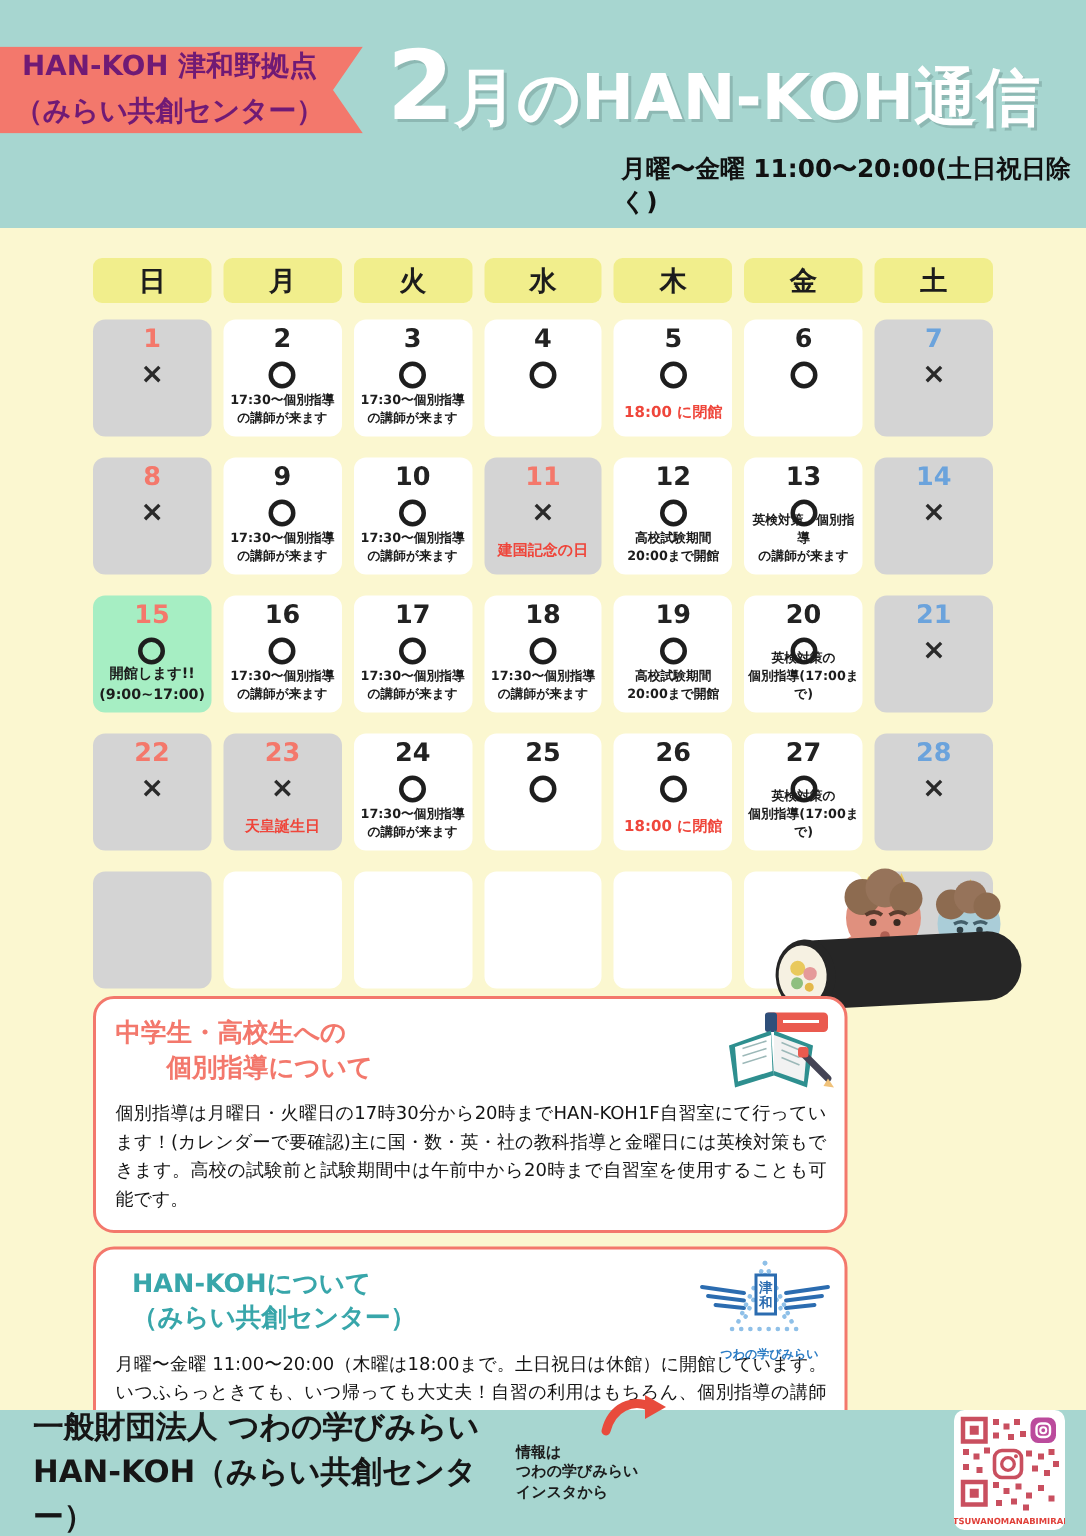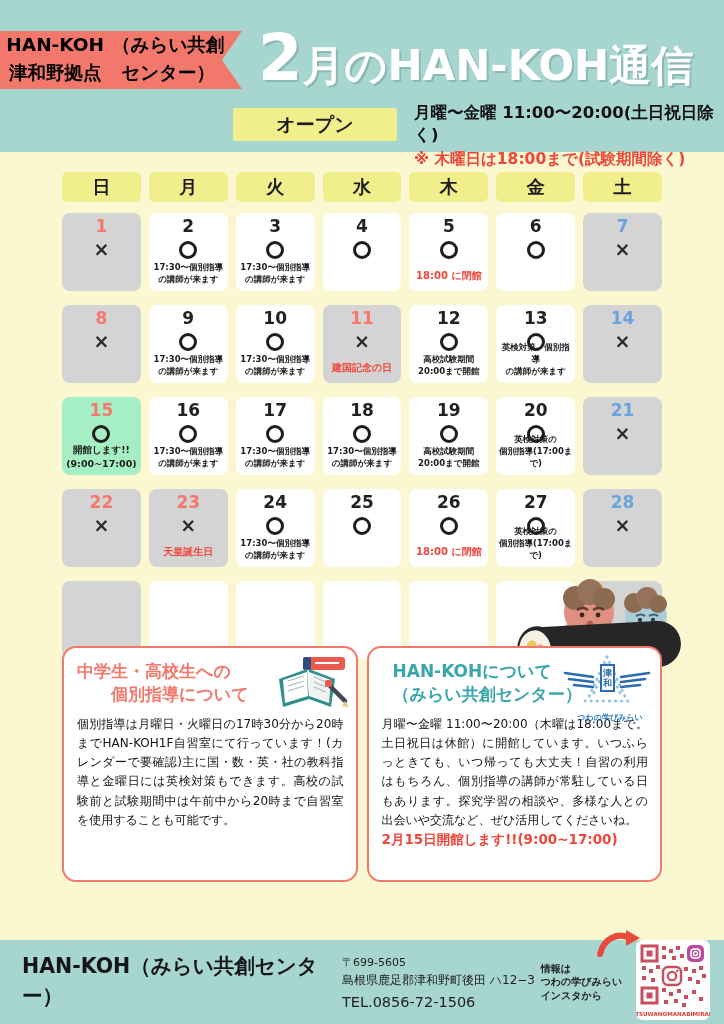--- a/index.html
+++ b/index.html
@@ -4,22 +4,22 @@
 <style>
   * { margin:0; padding:0; box-sizing:border-box; }
   html,body { width:724px; }
   body { font-family:"DejaVu Sans","Liberation Sans",sans-serif; }
   .page { position:relative; width:724px; height:1024px; background:#fbf7d0; overflow:hidden; }
 
   
   .header { position:absolute; top:0; left:0; width:724px; height:152px; background:#a7d6d0; }
   .ribbon { position:absolute; top:31px; left:0; width:242px; height:58px; background:#f3786c;
             clip-path:polygon(0 0,100% 0,calc(100% - 20px) 50%,100% 100%,0 100%);
-            color:#000000; font-weight:bold; font-size:18.5px; line-height:1.5;
-            display:flex; flex-direction:row; justify-content:space-between; text-align:center; padding-right:16px; }
+            color:#701a75; font-weight:bold; font-size:18.5px; line-height:1.5;
+            display:flex; flex-direction:column; justify-content:space-between; text-align:center; padding-right:16px; }
   .title { position:absolute; top:26px; left:258px; color:#fff; font-weight:bold;
            display:flex; align-items:baseline; text-shadow:2px 2px 0 rgba(120,160,155,.55); }
   .title .t-num { font-size:64px; line-height:1; }
   .title .t-rest { font-size:42px; line-height:1; }
   .open-badge { position:absolute; top:108px; left:233px; width:164px; height:33px; background:#f1ee8c;
                 color:#1c1c1c; font-weight:bold; font-size:19px; display:flex; align-items:center; justify-content:center;
                 border-radius:2px; }
   .hours { position:absolute; top:102px; left:414px; }
   .hours .h1 { font-size:16.5px; font-weight:bold; color:#111; }
   .hours .h2 { font-size:15.5px; font-weight:bold; color:#ef463b; margin-top:3px; }
@@ -39,21 +39,21 @@
   .date.blue { color:#6ba3dc; }
   .ring { width:18px; height:18px; border:3px solid #1e1e1e; border-radius:50%; margin-top:5px; }
   .cross { font-size:19px; font-weight:bold; color:#2a2a2a; margin-top:3px; line-height:1.1; }
   .note { position:absolute; bottom:5px; left:2px; right:2px; font-size:8.5px; font-weight:600; color:#1c1c1c;
           line-height:1.4; white-space:pre-line; text-align:center; }
   .note.red { color:#ef463b; font-size:10px; font-weight:bold; bottom:8px; }
   .cell.green .note { font-weight:bold; font-size:9.5px; }
   .illus { position:absolute; left:437px; top:400px; width:200px; height:100px; pointer-events:none; }
 
   
-  .boxes { position:absolute; top:646px; left:62px; width:600px; display:flex; gap:9px; }
+  .boxes { position:absolute; top:664px; left:62px; width:503px; display:flex; gap:9px;flex-direction:column; }
   .box { position:relative; flex:1; background:#fff; border:2px solid #f3786c; border-radius:14px;
          padding:12px 12px 10px 13px; height:236px; }
   .box-title { font-weight:bold; font-size:17px; line-height:1.35; white-space:pre-line; }
   .box-title.salmon { color:#f3786c; }
   .box-title.teal { color:#38a6aa;margin-left:11px; }
   .box-body { margin-top:9px; font-size:12px; line-height:1.6; color:#141414; text-align:justify; }
   .box-highlight { color:#ef463b; font-weight:bold; font-size:13.5px; margin-top:1px; }
   .corner-art { position:absolute; top:7px; right:7px; }
   .logo-caption { position:absolute; top:64px; right:4px; width:92px; text-align:center;
                   font-size:8px; font-weight:bold; color:#2b7cc4; }
@@ -77,24 +77,22 @@
 
   <div class="header">
     <div class="ribbon">
       <span>HAN-KOH 津和野拠点</span>
       <span>（みらい共創センター）</span>
     </div>
     <div class="title">
       <span class="t-num">2</span>
       <span class="t-rest">月のHAN-KOH通信</span>
     </div>
-    <div class="open-badge">オープン</div>
     <div class="hours">
       <div class="h1">月曜〜金曜 11:00〜20:00(土日祝日除く)</div>
-      <div class="h2">※ 木曜日は18:00まで(試験期間除く)</div>
     </div>
   </div>
 
   <div class="calendar">
     <div class="day-row">
         <div class="day-header">日</div>
         <div class="day-header">月</div>
         <div class="day-header">火</div>
         <div class="day-header">水</div>
         <div class="day-header">木</div>
@@ -351,26 +349,22 @@
         <text x="46.5" y="31" font-size="9" fill="#2b6cb0" text-anchor="middle" font-weight="bold">和</text>
       </svg>
       <div class="logo-caption">つわの学びみらい</div>
       <div class="box-body">月曜〜金曜 11:00〜20:00（木曜は18:00まで。土日祝日は休館）に開館しています。いつふらっときても、いつ帰っても大丈夫！自習の利用はもちろん、個別指導の講師が常駐している日もあります。探究学習の相談や、多様な人との出会いや交流など、ぜひ活用してくださいね。</div>
       <div class="box-highlight">2月15日開館します!!(9:00~17:00)</div>
     </div>
   </div>
 
   <div class="footer">
     <div class="org">
+      <div>一般財団法人 つわの学びみらい</div>
       <div>HAN-KOH（みらい共創センター）</div>
-    </div>
-    <div class="addr">
-      <div class="postal">〒699-5605</div>
-      <div class="street">島根県鹿足郡津和野町後田 ハ12−3</div>
-      <div class="tel">TEL.0856-72-1506</div>
     </div>
     <div class="insta">
       <span>情報は
 つわの学びみらい
 インスタから</span>
       <svg width="44" height="30" viewBox="0 0 44 30">
         <path d="M4 26 C 8 10, 22 4, 34 10" stroke="#e84b3c" stroke-width="6" fill="none" stroke-linecap="round"></path>
         <polygon points="30,2 44,10 30,18" fill="#e84b3c"></polygon>
       </svg>
     </div>

